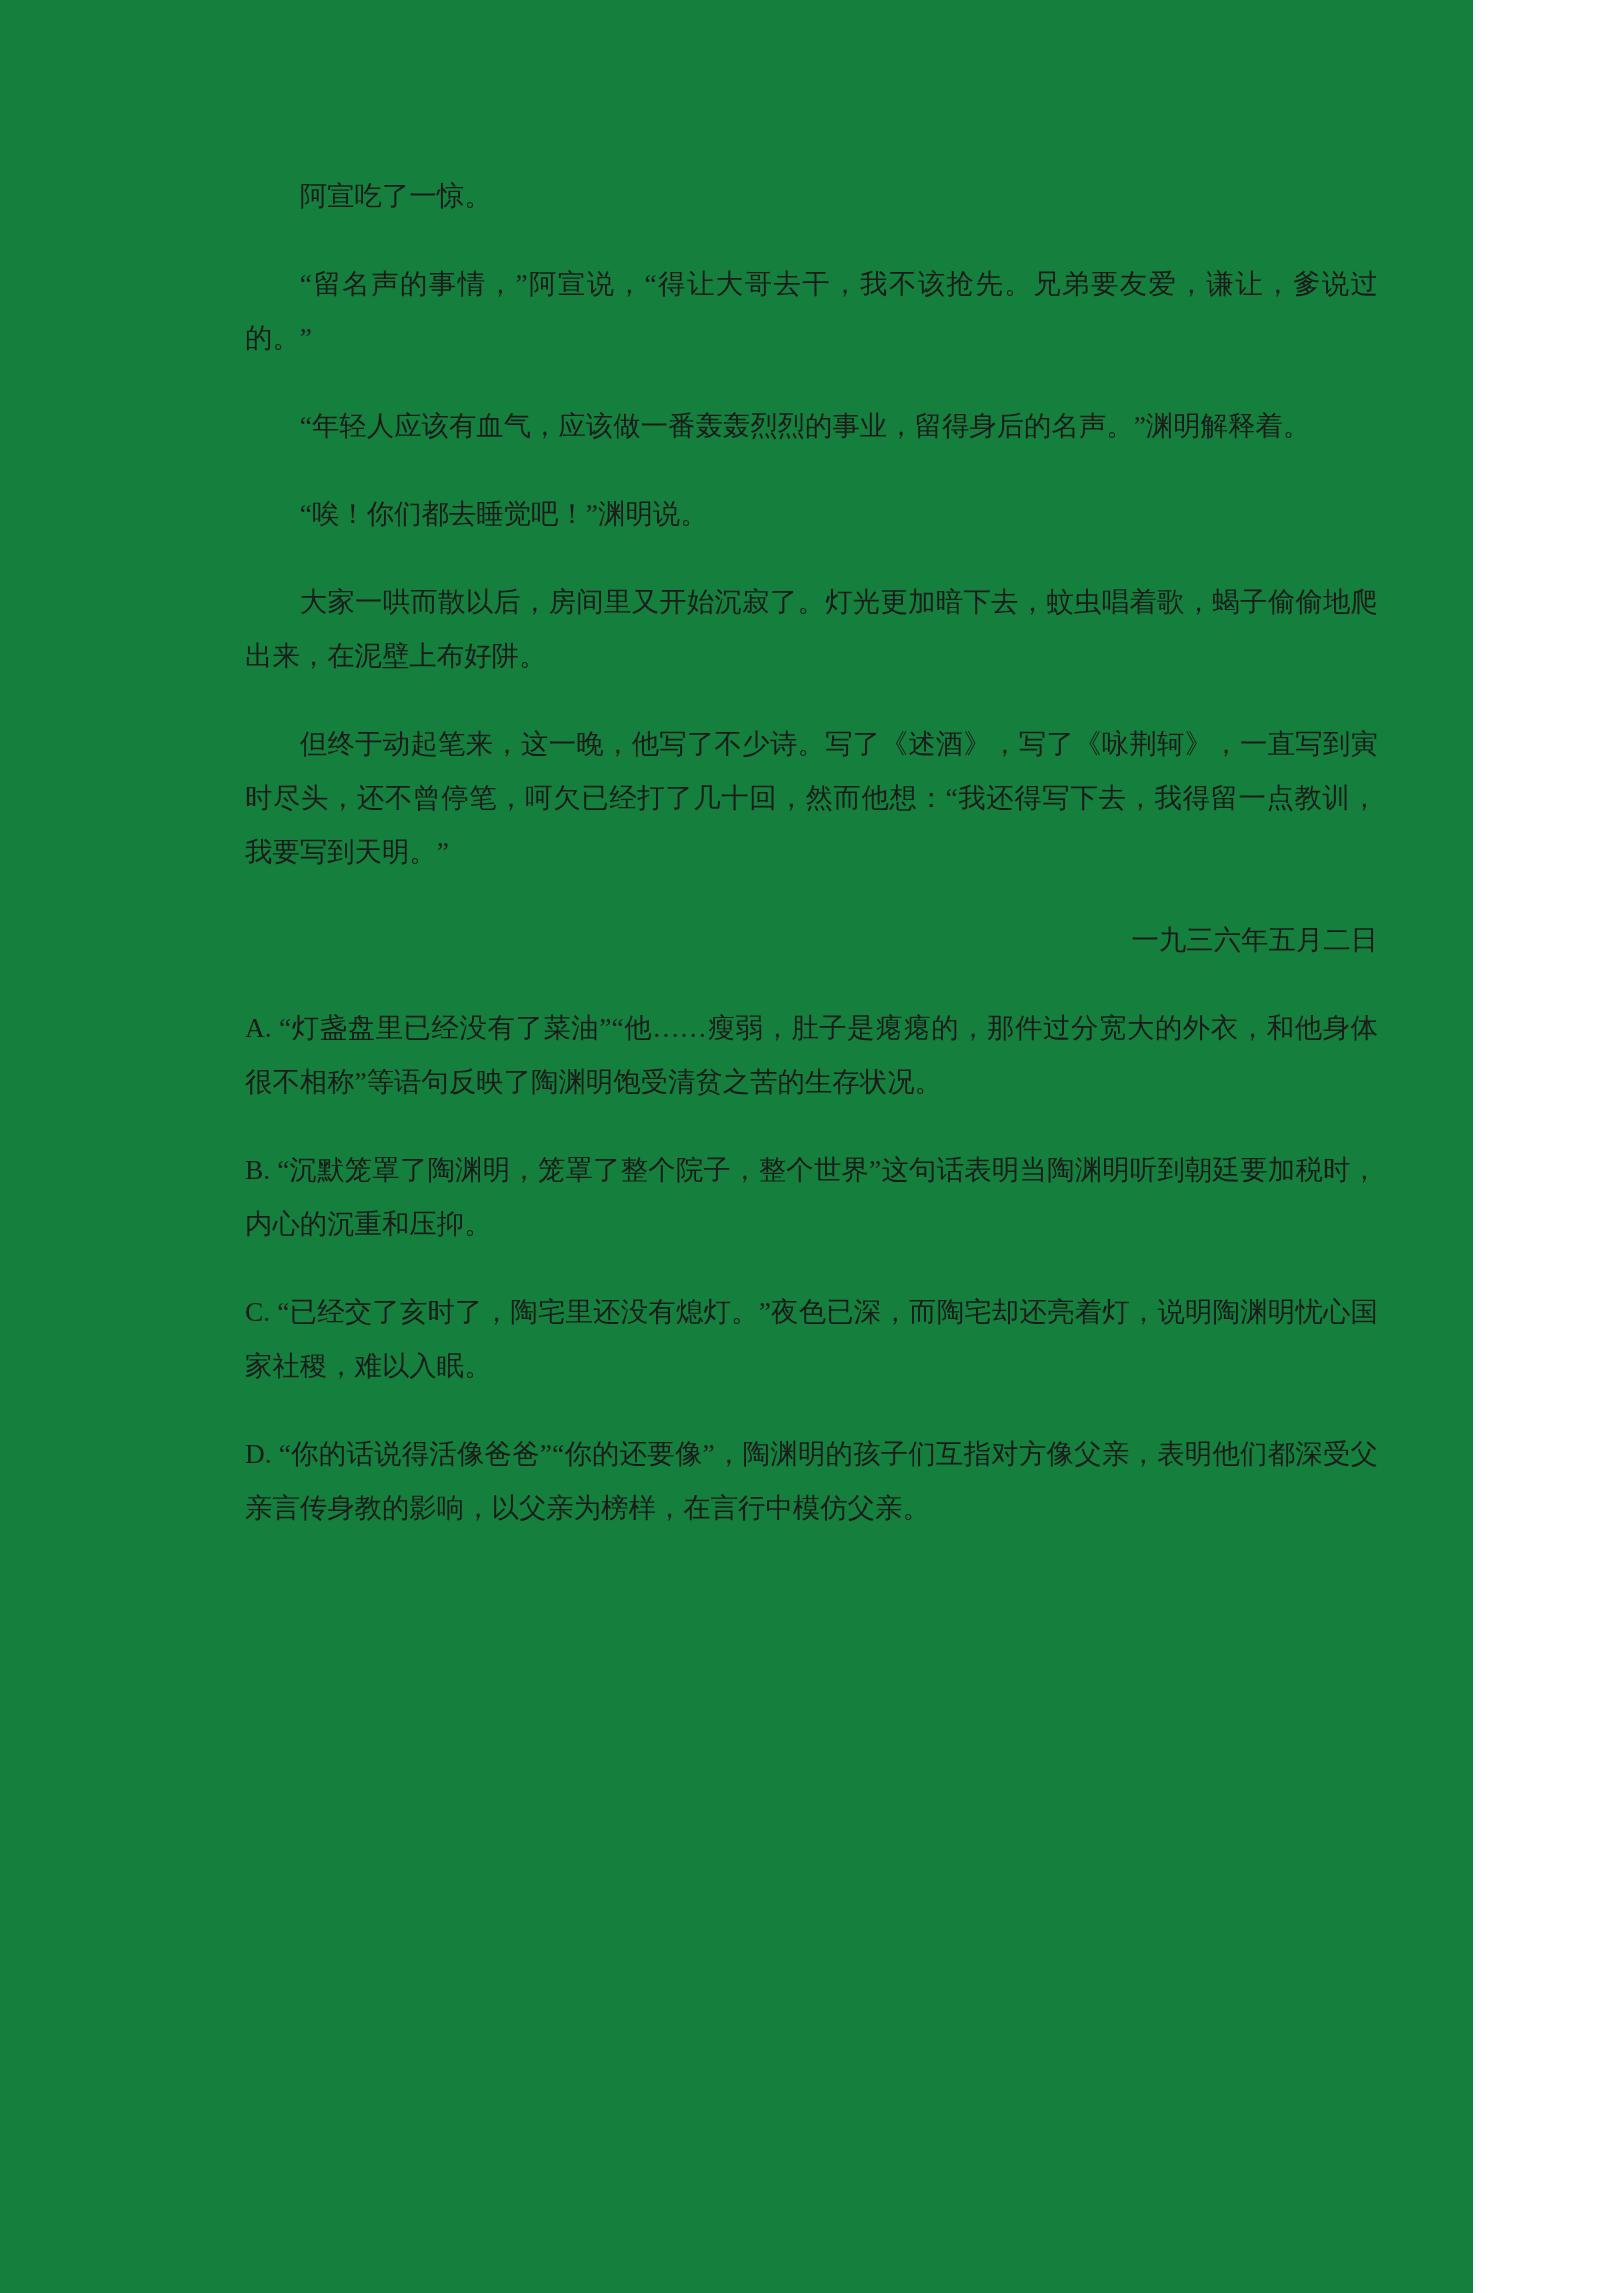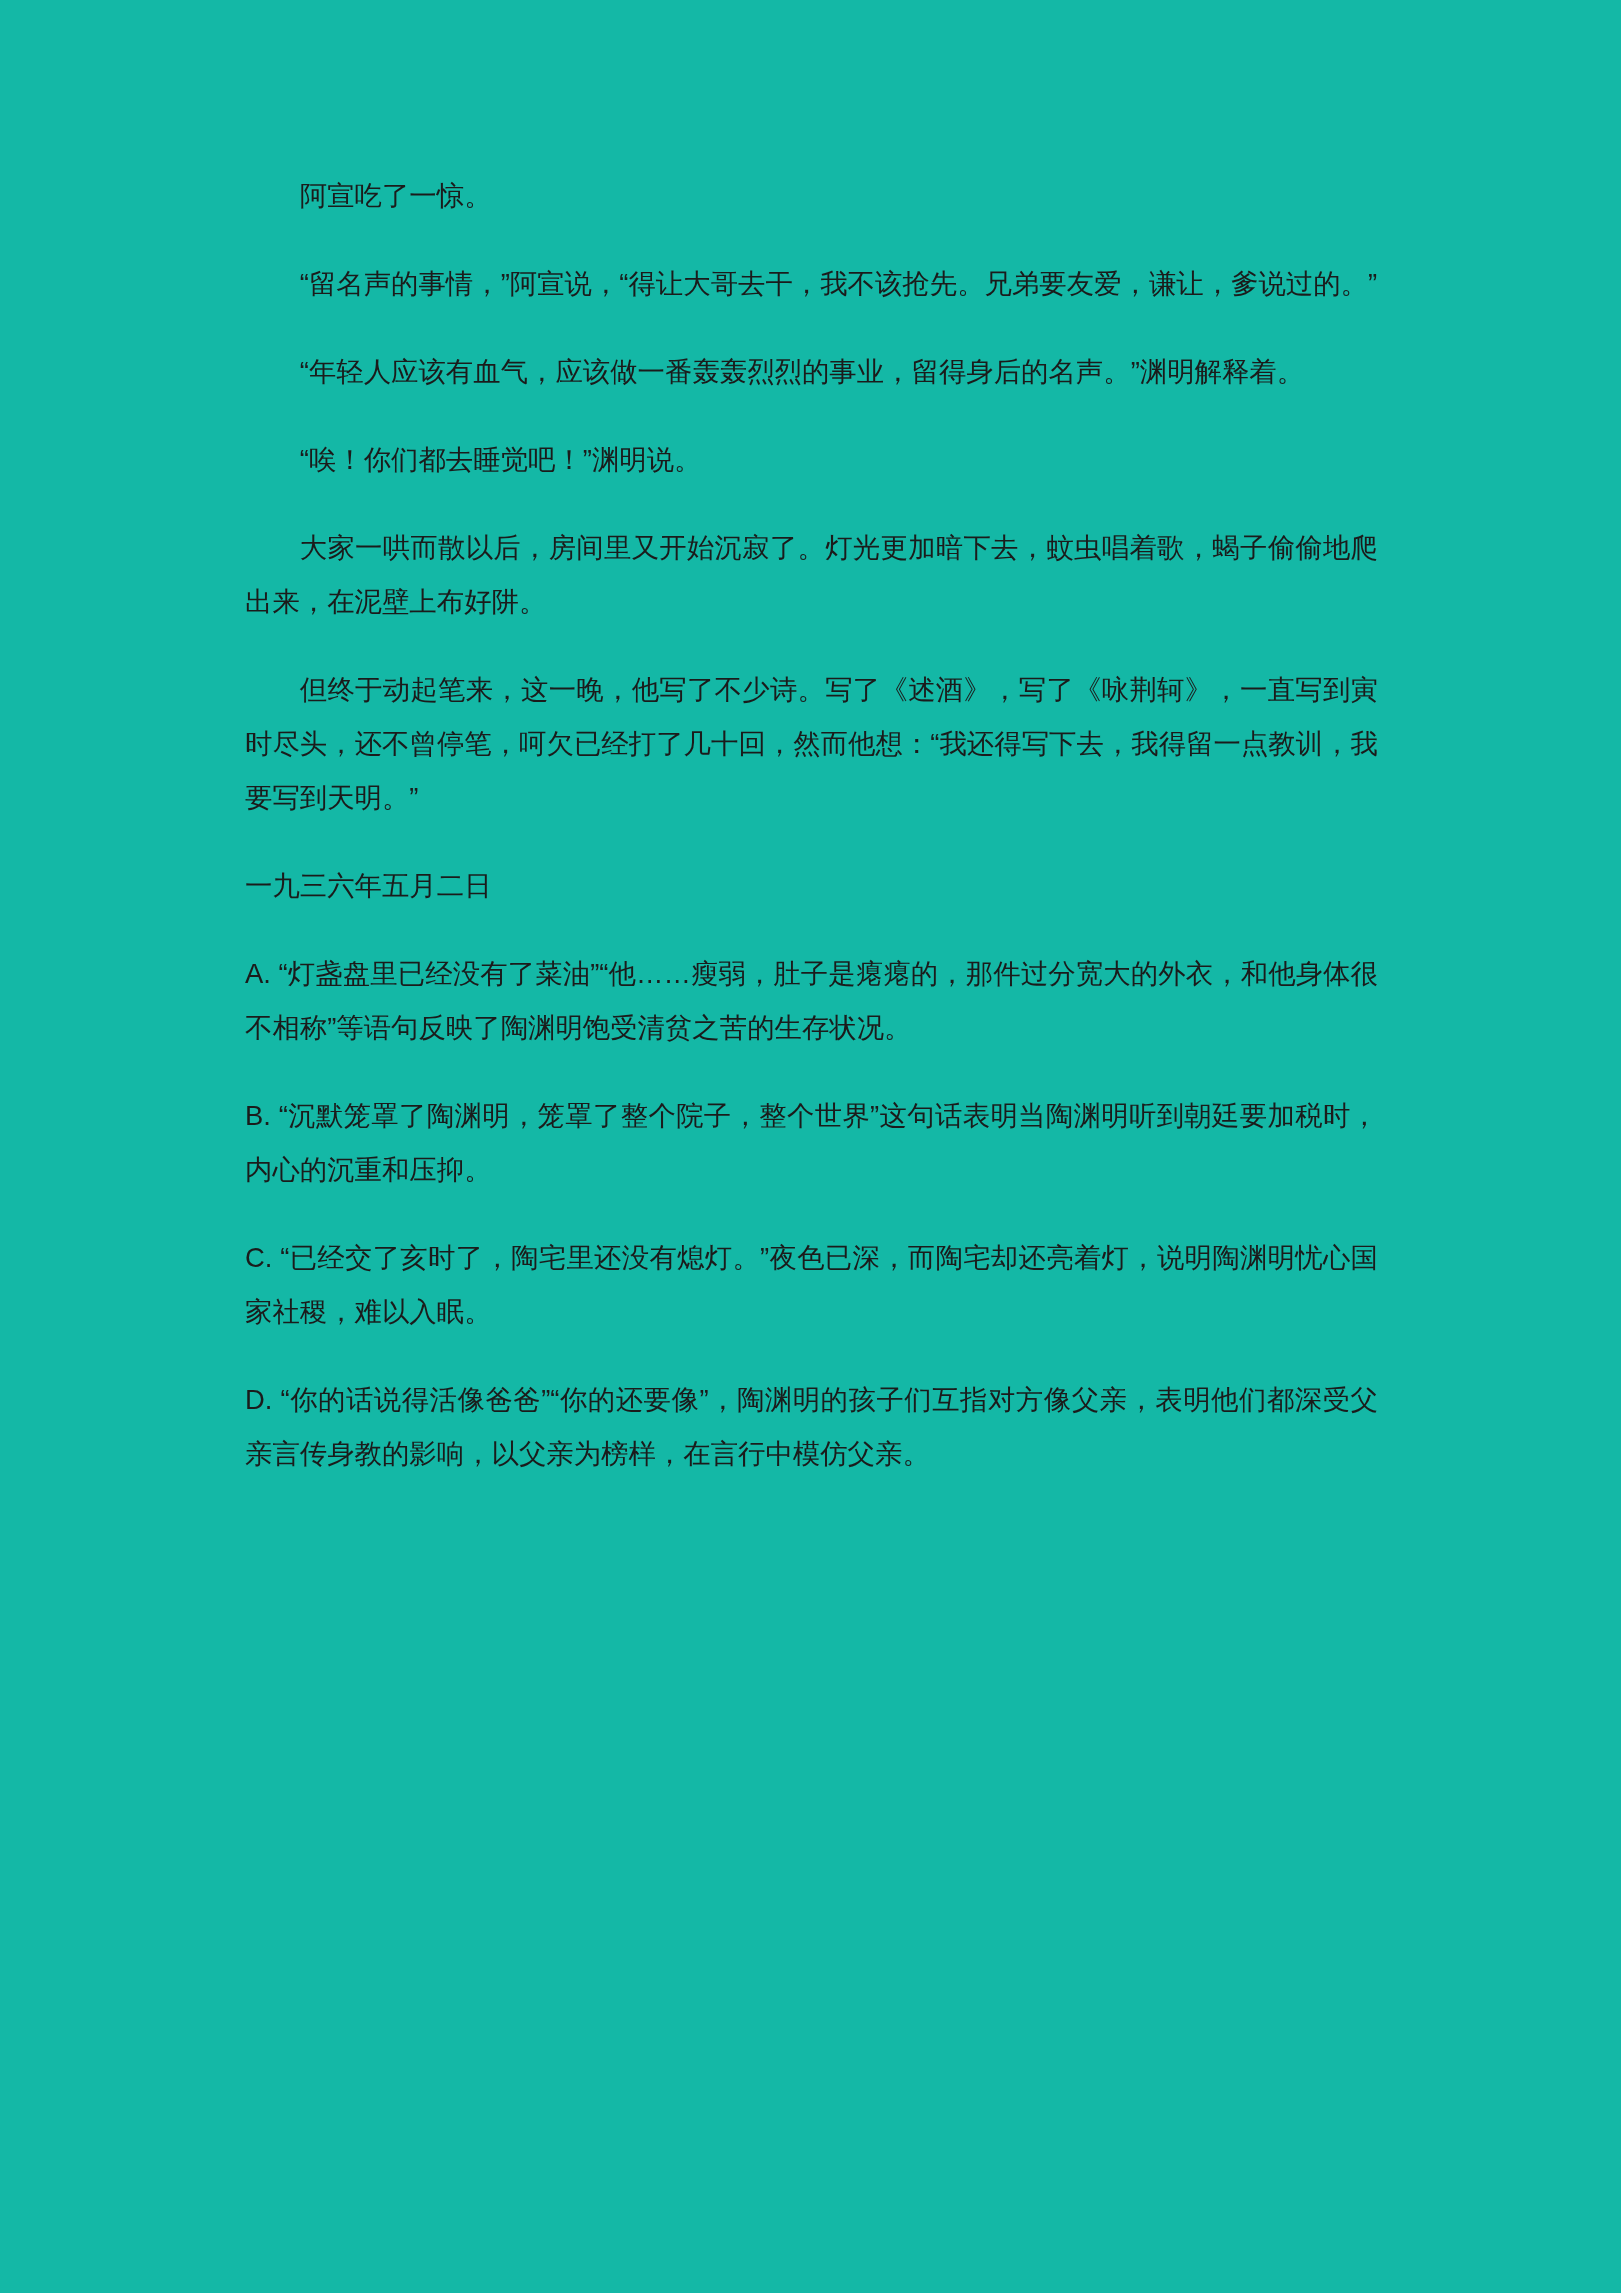--- a/index.html
+++ b/index.html
@@ -2,45 +2,45 @@
 <html><head>
 <meta charset="utf-8">
 <style>
   html, body {
     margin: 0;
     padding: 0;
     background: #ffffff;
   }
   .page {
     position: relative;
-    width: 1621px;
+    width: 1473px;
     height: 2294px;
-    background: #14b8a6;
+    background: #15803d;
     overflow: hidden;
-    font-family: Liberation Sans, sans-serif;
+    font-family: Liberation Serif, serif;
   }
   .content {
     position: absolute;
     left: 245px;
     top: 169px;
     width: 1133px;
     font-size: 27.4px;
     line-height: 54px;
     color: #1b1b1b;
     text-align: justify;
   }
   .content p {
     margin: 0 0 34px 0;
     word-break: break-all;
   }
   p.story-indent {
     text-indent: 2em;
   }
   p.date-line {
-    text-align: left;
+    text-align: right;
     text-indent: 0;
   }
   p.question-stem,
   p.option-line {
     text-indent: 0;
   }
 </style>
 </head>
 <body>
 

